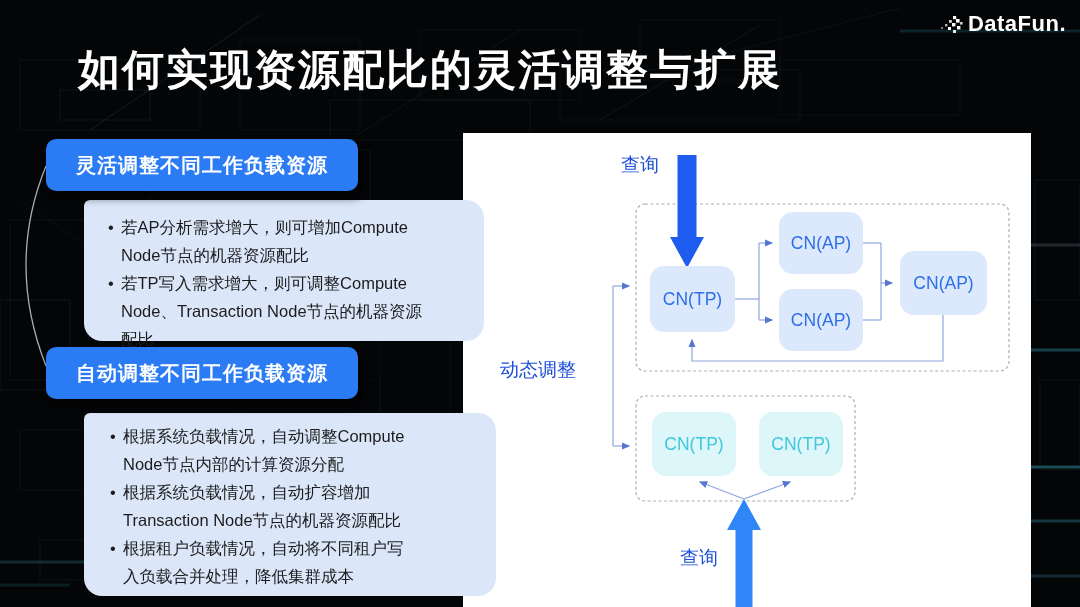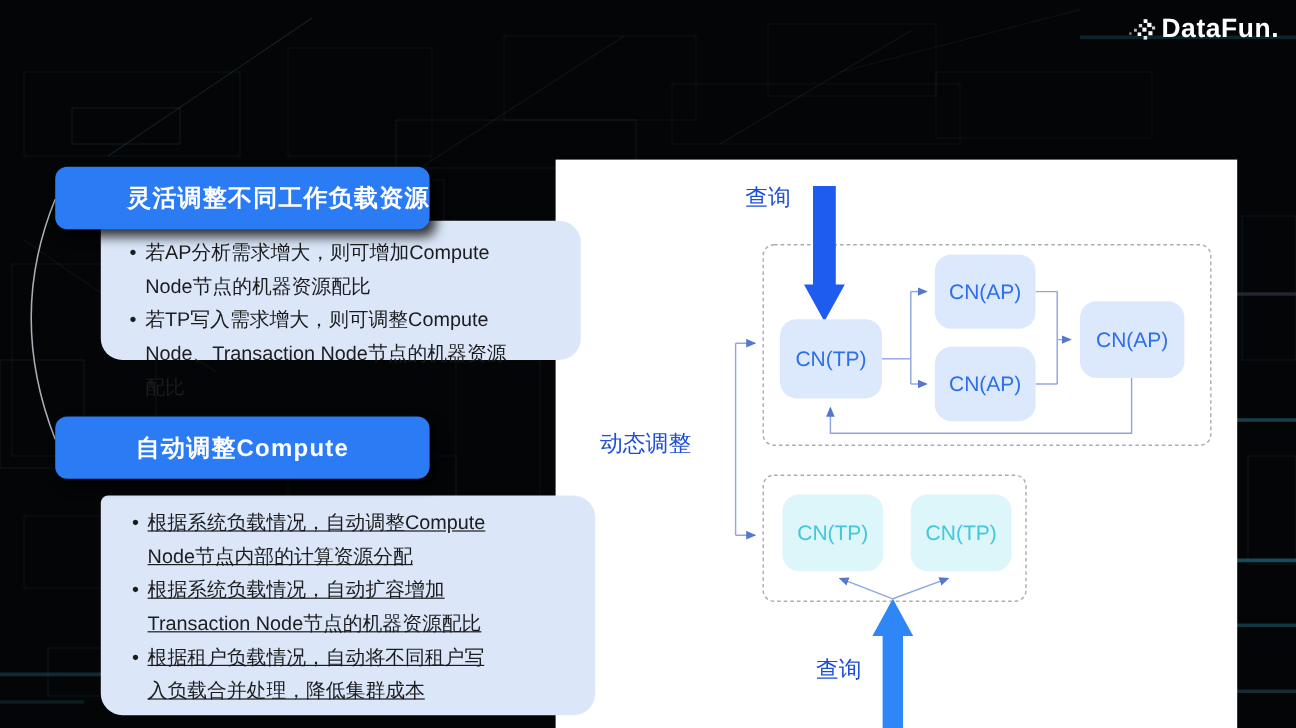--- a/index.html
+++ b/index.html
@@ -21,25 +21,25 @@
   .dlabel{position:absolute;color:#1d4ed8;font-size:19px;font-weight:500;white-space:nowrap;}
   .lbl-query-top{left:158px;top:19px;}
   .lbl-dynamic{left:37px;top:224px;}
   .lbl-query-bottom{left:217px;top:412px;}
   .dsvg text{font-family:"Liberation Sans","DejaVu Sans",sans-serif;font-size:17.5px;}
 
   
   .pill{position:absolute;left:46px;width:312px;height:52px;background:#2b7bf5;border-radius:10px;
         display:flex;align-items:center;justify-content:center;color:#fff;font-size:20px;font-weight:700;
         letter-spacing:1px;z-index:5;box-shadow:5px 6px 10px rgba(0,0,0,.78);white-space:nowrap;}
-  .pill-1{top:139px;justify-content:flex-end;} .pill-2{top:347px;}
+  .pill-1{top:139px;} .pill-2{top:347px;}
   .card{position:absolute;left:84px;background:#dbe7f9;border-radius:6px 18px 18px 18px;
         color:#1c1c1e;font-size:16.5px;line-height:28px;z-index:4;box-sizing:border-box;}
-  .card-1{top:184px;width:400px;height:116px;padding:13px 46px 0 24px;}
-  .card-2{top:413px;width:412px;height:183px;padding:9px 78px 0 26px;text-decoration:underline;}
+  .card-1{top:200px;width:400px;height:141px;padding:13px 46px 0 24px;}
+  .card-2{top:413px;width:412px;height:183px;padding:9px 78px 0 26px;}
   .card ul{margin:0;padding:0;list-style:none;}
   .card li{position:relative;padding-left:13px;}
   .card li::before{content:"\2022";position:absolute;left:0;top:0;}
 
   .arc{position:absolute;left:2px;top:158px;z-index:3;}
 </style>
 </head>
 <body>
 
 <div class="stage">
@@ -94,20 +94,21 @@
         <rect x="13" y="12" width="3.4" height="3.4"></rect>
         <rect x="17" y="8" width="3.6" height="3.6"></rect>
         <rect x="14" y="19" width="3" height="3" opacity=".9"></rect>
         <rect x="18" y="15" width="3.4" height="3.4"></rect>
         <rect x="21" y="11" width="2.6" height="2.6" opacity=".8"></rect>
       </g>
     </svg>
     <span class="logo-text">DataFun.</span>
   </div>
 
+  <h1 class="title">如何实现资源配比的灵活调整与扩展</h1>
 
   <div class="panel">
     <div class="dlabel lbl-query-top">查询</div>
     <div class="dlabel lbl-dynamic">动态调整</div>
     <div class="dlabel lbl-query-bottom">查询</div>
 
     <svg class="dsvg" width="568" height="474" viewBox="0 0 568 474">
       <defs>
         <marker id="ah" markerWidth="8" markerHeight="8" refX="6" refY="3" orient="auto">
           <path d="M0,0 L7,3 L0,6 Z" fill="#5577cf"></path>
@@ -173,21 +174,21 @@
     <span>灵活调整不同工作负载资源</span>
   </div>
   <div class="card card-1">
     <ul>
       <li>若AP分析需求增大，则可增加Compute Node节点的机器资源配比</li>
       <li>若TP写入需求增大，则可调整Compute Node、Transaction Node节点的机器资源配比</li>
     </ul>
   </div>
 
   <div class="pill pill-2">
-    <span>自动调整Compute</span>
+    <span>自动调整不同工作负载资源</span>
   </div>
   <div class="card card-2">
     <ul>
       <li>根据系统负载情况，自动调整Compute Node节点内部的计算资源分配</li>
       <li>根据系统负载情况，自动扩容增加Transaction Node节点的机器资源配比</li>
       <li>根据租户负载情况，自动将不同租户写入负载合并处理，降低集群成本</li>
     </ul>
   </div>
 
 </div>

